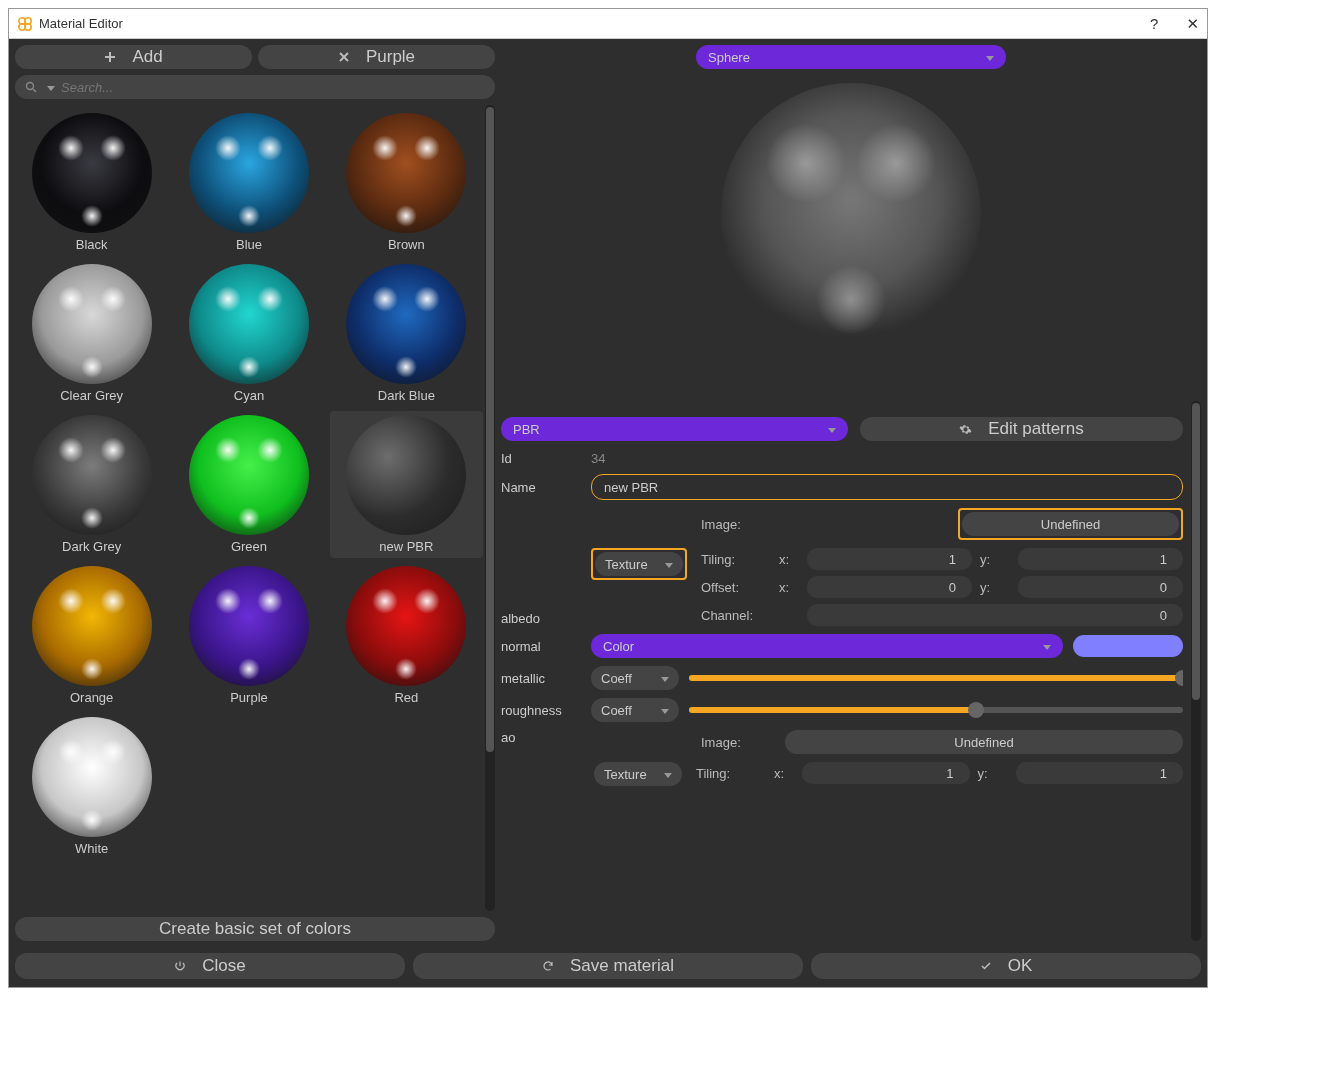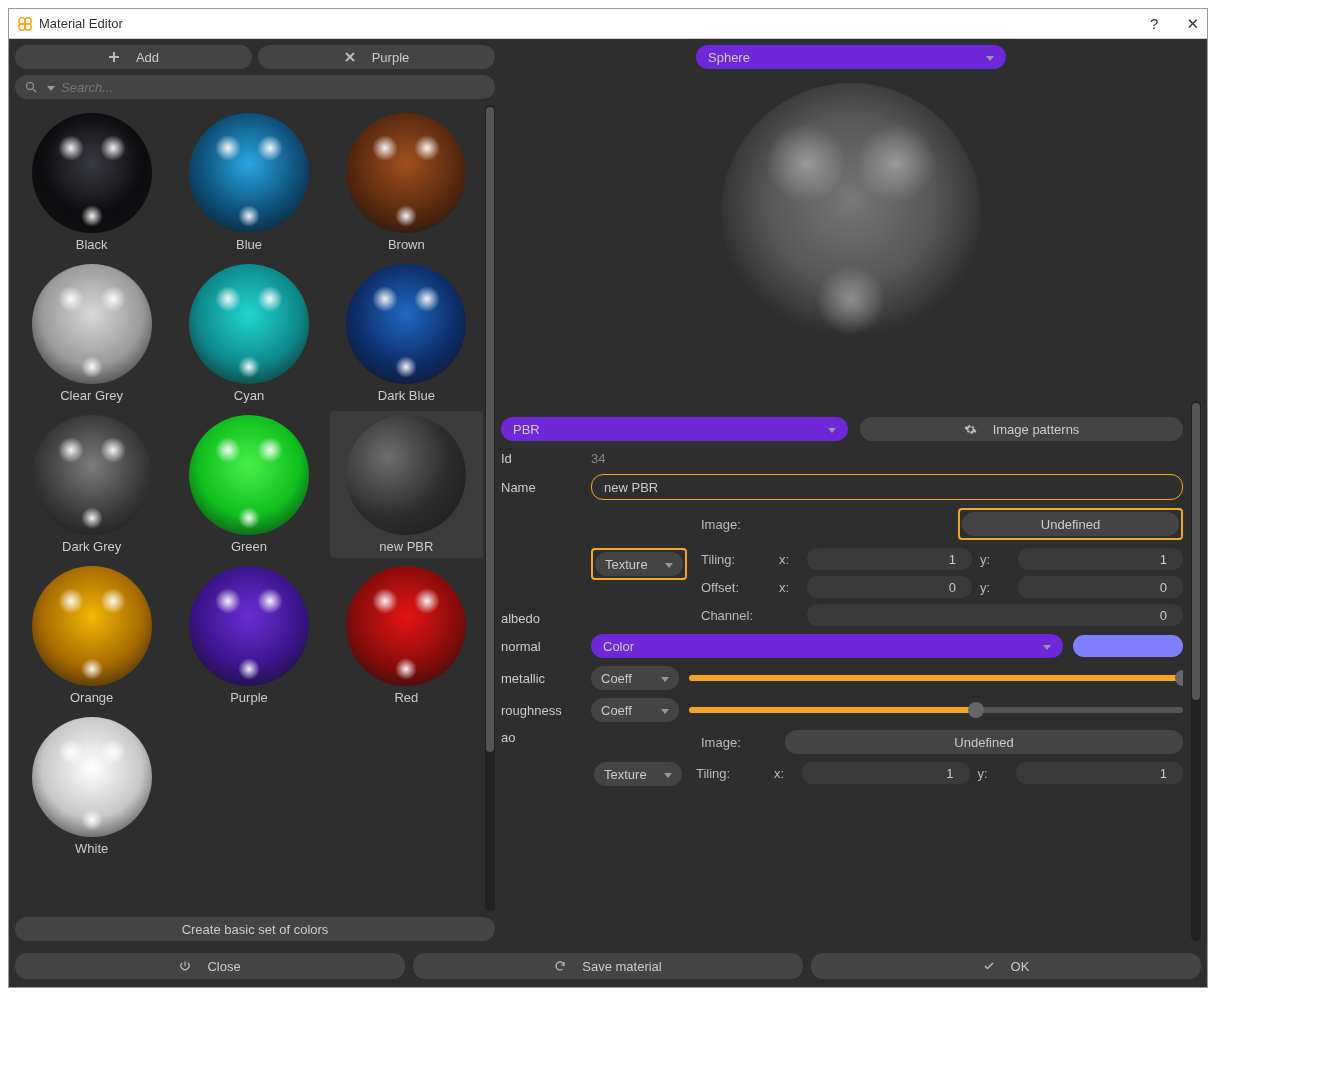--- a/index.html
+++ b/index.html
@@ -6,21 +6,21 @@
   body { background:#fff; padding:8px; }
   .window { width:1200px; height:980px; background:#fff; border:1px solid #999; position:relative; display:flex; flex-direction:column; }
   .titlebar { height:30px; display:flex; align-items:center; padding:0 8px; background:#fff; border-bottom:1px solid #ccc; }
   .titlebar .logo { width:16px; height:16px; margin-right:6px; }
   .titlebar .title { font-size:13px; color:#333; flex:1; }
   .titlebar .winbtns { display:flex; gap:28px; font-size:15px; color:#333; }
   .content { flex:1; background:#2e2e2e; display:flex; flex-direction:column; padding:6px; gap:6px; overflow:hidden; }
   .topgrid { flex:1; display:flex; gap:6px; overflow:hidden; }
   .leftpanel { width:480px; display:flex; flex-direction:column; gap:6px; }
   .rightpanel { flex:1; display:flex; flex-direction:column; gap:6px; overflow:hidden; }
-  .btn { background:#444; color:#ccc; border:none; border-radius:12px; height:24px; font-size:13px; display:flex; align-items:center; justify-content:center; gap:16px; cursor:pointer; }
+  .btn { background:#444; color:#ccc; border:none; border-radius:12px; height:24px; font-size:17px; display:flex; align-items:center; justify-content:center; gap:16px; cursor:pointer; }
   .btn-row { display:flex; gap:6px; }
   .btn-row .btn { flex:1; }
   .search { background:#444; border-radius:12px; height:24px; display:flex; align-items:center; padding:0 10px; gap:6px; color:#888; font-size:13px; }
   .search input { flex:1; background:transparent; border:none; outline:none; color:#ccc; font-size:13px; font-style:italic; }
   .matlist-wrap { flex:1; display:flex; gap:2px; overflow:hidden; }
   .matlist { flex:1; overflow-y:auto; display:grid; grid-template-columns:repeat(3,1fr); gap:4px 4px; padding:4px 0 4px 0; align-content:start; }
   .scrollbar-fake { width:10px; background:#222; border-radius:5px; position:relative; }
   .scrollbar-fake .thumb { position:absolute; left:1px; right:1px; background:#555; border-radius:4px; }
   .matitem { display:flex; flex-direction:column; align-items:center; gap:4px; padding:4px; border-radius:4px; }
   .matitem.selected { background:#3b3b3b; }
@@ -253,21 +253,21 @@
               <div class="dropdown">
                 <span>PBR</span>
                 <span class="caret"></span>
               </div>
               <button class="btn editpat">
                 <span>
                   <svg width="13" height="13" viewBox="0 0 24 24">
                       <path fill="#bbb" d="M12 8a4 4 0 100 8 4 4 0 000-8zm9 4a7 7 0 01-.1 1.2l2.1 1.6-2 3.4-2.5-1a7 7 0 01-2 .1l-.4 2.7h-4l-.4-2.7a7 7 0 01-2-.1l-2.5 1-2-3.4 2.1-1.6A7 7 0 013 12a7 7 0 01.1-1.2L1 9.2l2-3.4 2.5 1a7 7 0 012-.1L7.9 4h4l.4 2.7a7 7 0 012 .1l2.5-1 2 3.4-2.1 1.6A7 7 0 0121 12z"></path>
                     </svg>
                 </span>
-                <span>Image patterns</span>
+                <span>Edit patterns</span>
               </button>
             </div>
 
             <div class="form">
               <div class="frow">
                 <div class="flabel">Id</div>
                 <div class="ftext">34</div>
               </div>
               <div class="frow">
                 <div class="flabel">Name</div>

